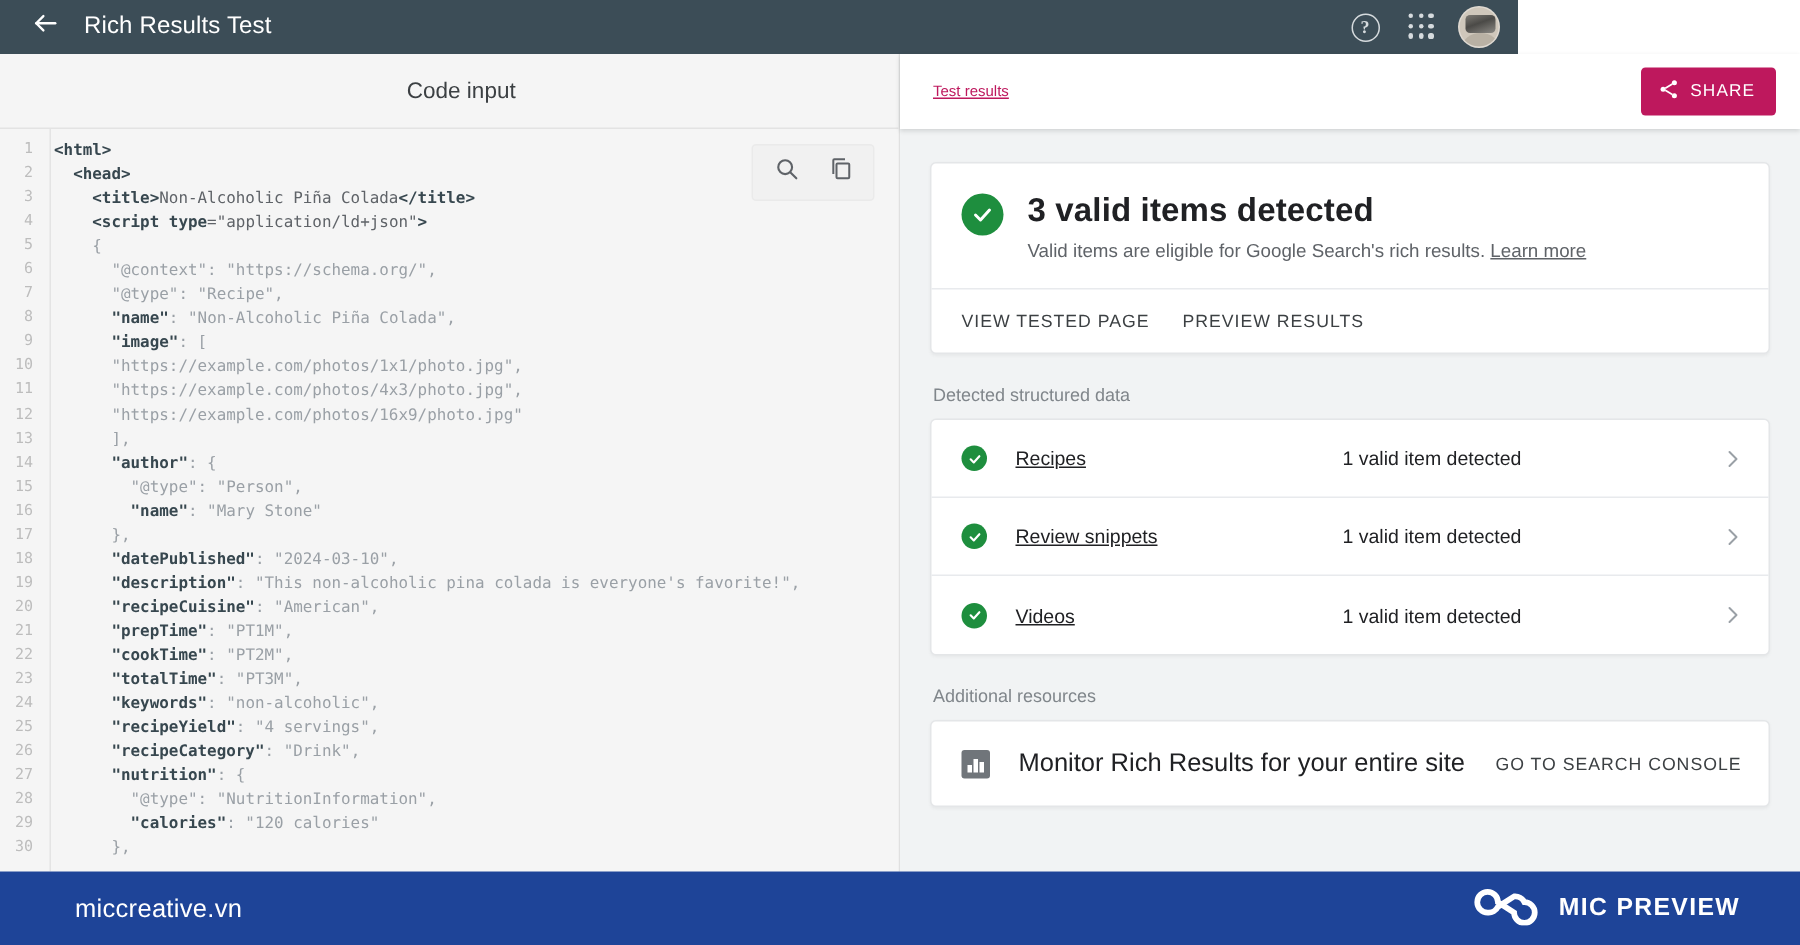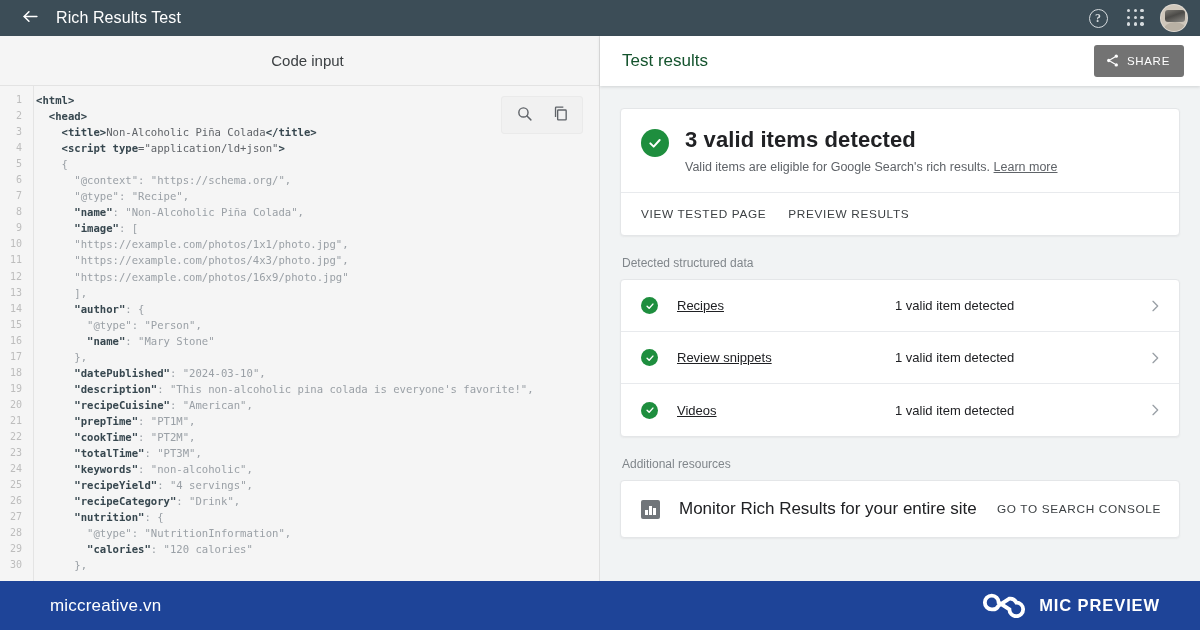--- a/index.html
+++ b/index.html
@@ -6,21 +6,21 @@
   html, body {
     width: 1200px; height: 630px;
     font-family: "Liberation Sans", sans-serif;
     background: #ffffff;
     overflow: hidden;
   }
   .app { position: relative; width: 1200px; height: 630px; }
 
   
   .topbar {
-    position: absolute; left: 0; top: 0; width: 1200px; height: 36px;
+    position: absolute; left: 0; top: 0; width: 1012px; height: 36px;
     background: #3c4d57;
     display: flex; align-items: center;
   }
   .back-btn {
     width: 36px; height: 36px; margin-left: 12px;
     display: flex; align-items: center; justify-content: center;
     cursor: pointer;
   }
   .topbar-title {
     color: #ffffff; font-size: 16px; letter-spacing: .1px;
@@ -130,23 +130,23 @@
   }
 
   
   .pane-header-right {
     height: 50px; background: #ffffff;
     display: flex; align-items: center;
     padding: 0 16px 0 22px;
     box-shadow: 0 1px 3px rgba(60,64,67,.18);
     position: relative; z-index: 3;
   }
-  .pane-header-right .title { font-size: 17px; color: #14532d; }
+  .pane-header-right .title { font-size: 10px; color: #be185d; text-decoration: underline; }
   .share-btn {
-    margin-left: auto; background: #737373; color: #fff;
+    margin-left: auto; background: #be185d; color: #fff;
     height: 32px; border-radius: 3px; border: none;
     display: flex; align-items: center; gap: 7px;
     padding: 0 14px 0 11px; cursor: pointer;
     font-size: 11.5px; letter-spacing: .7px; font-weight: 500;
     font-family: "Liberation Sans", sans-serif;
   }
 
   
   .results-body {
     height: 495px; padding: 22px 20px 0 20px;

